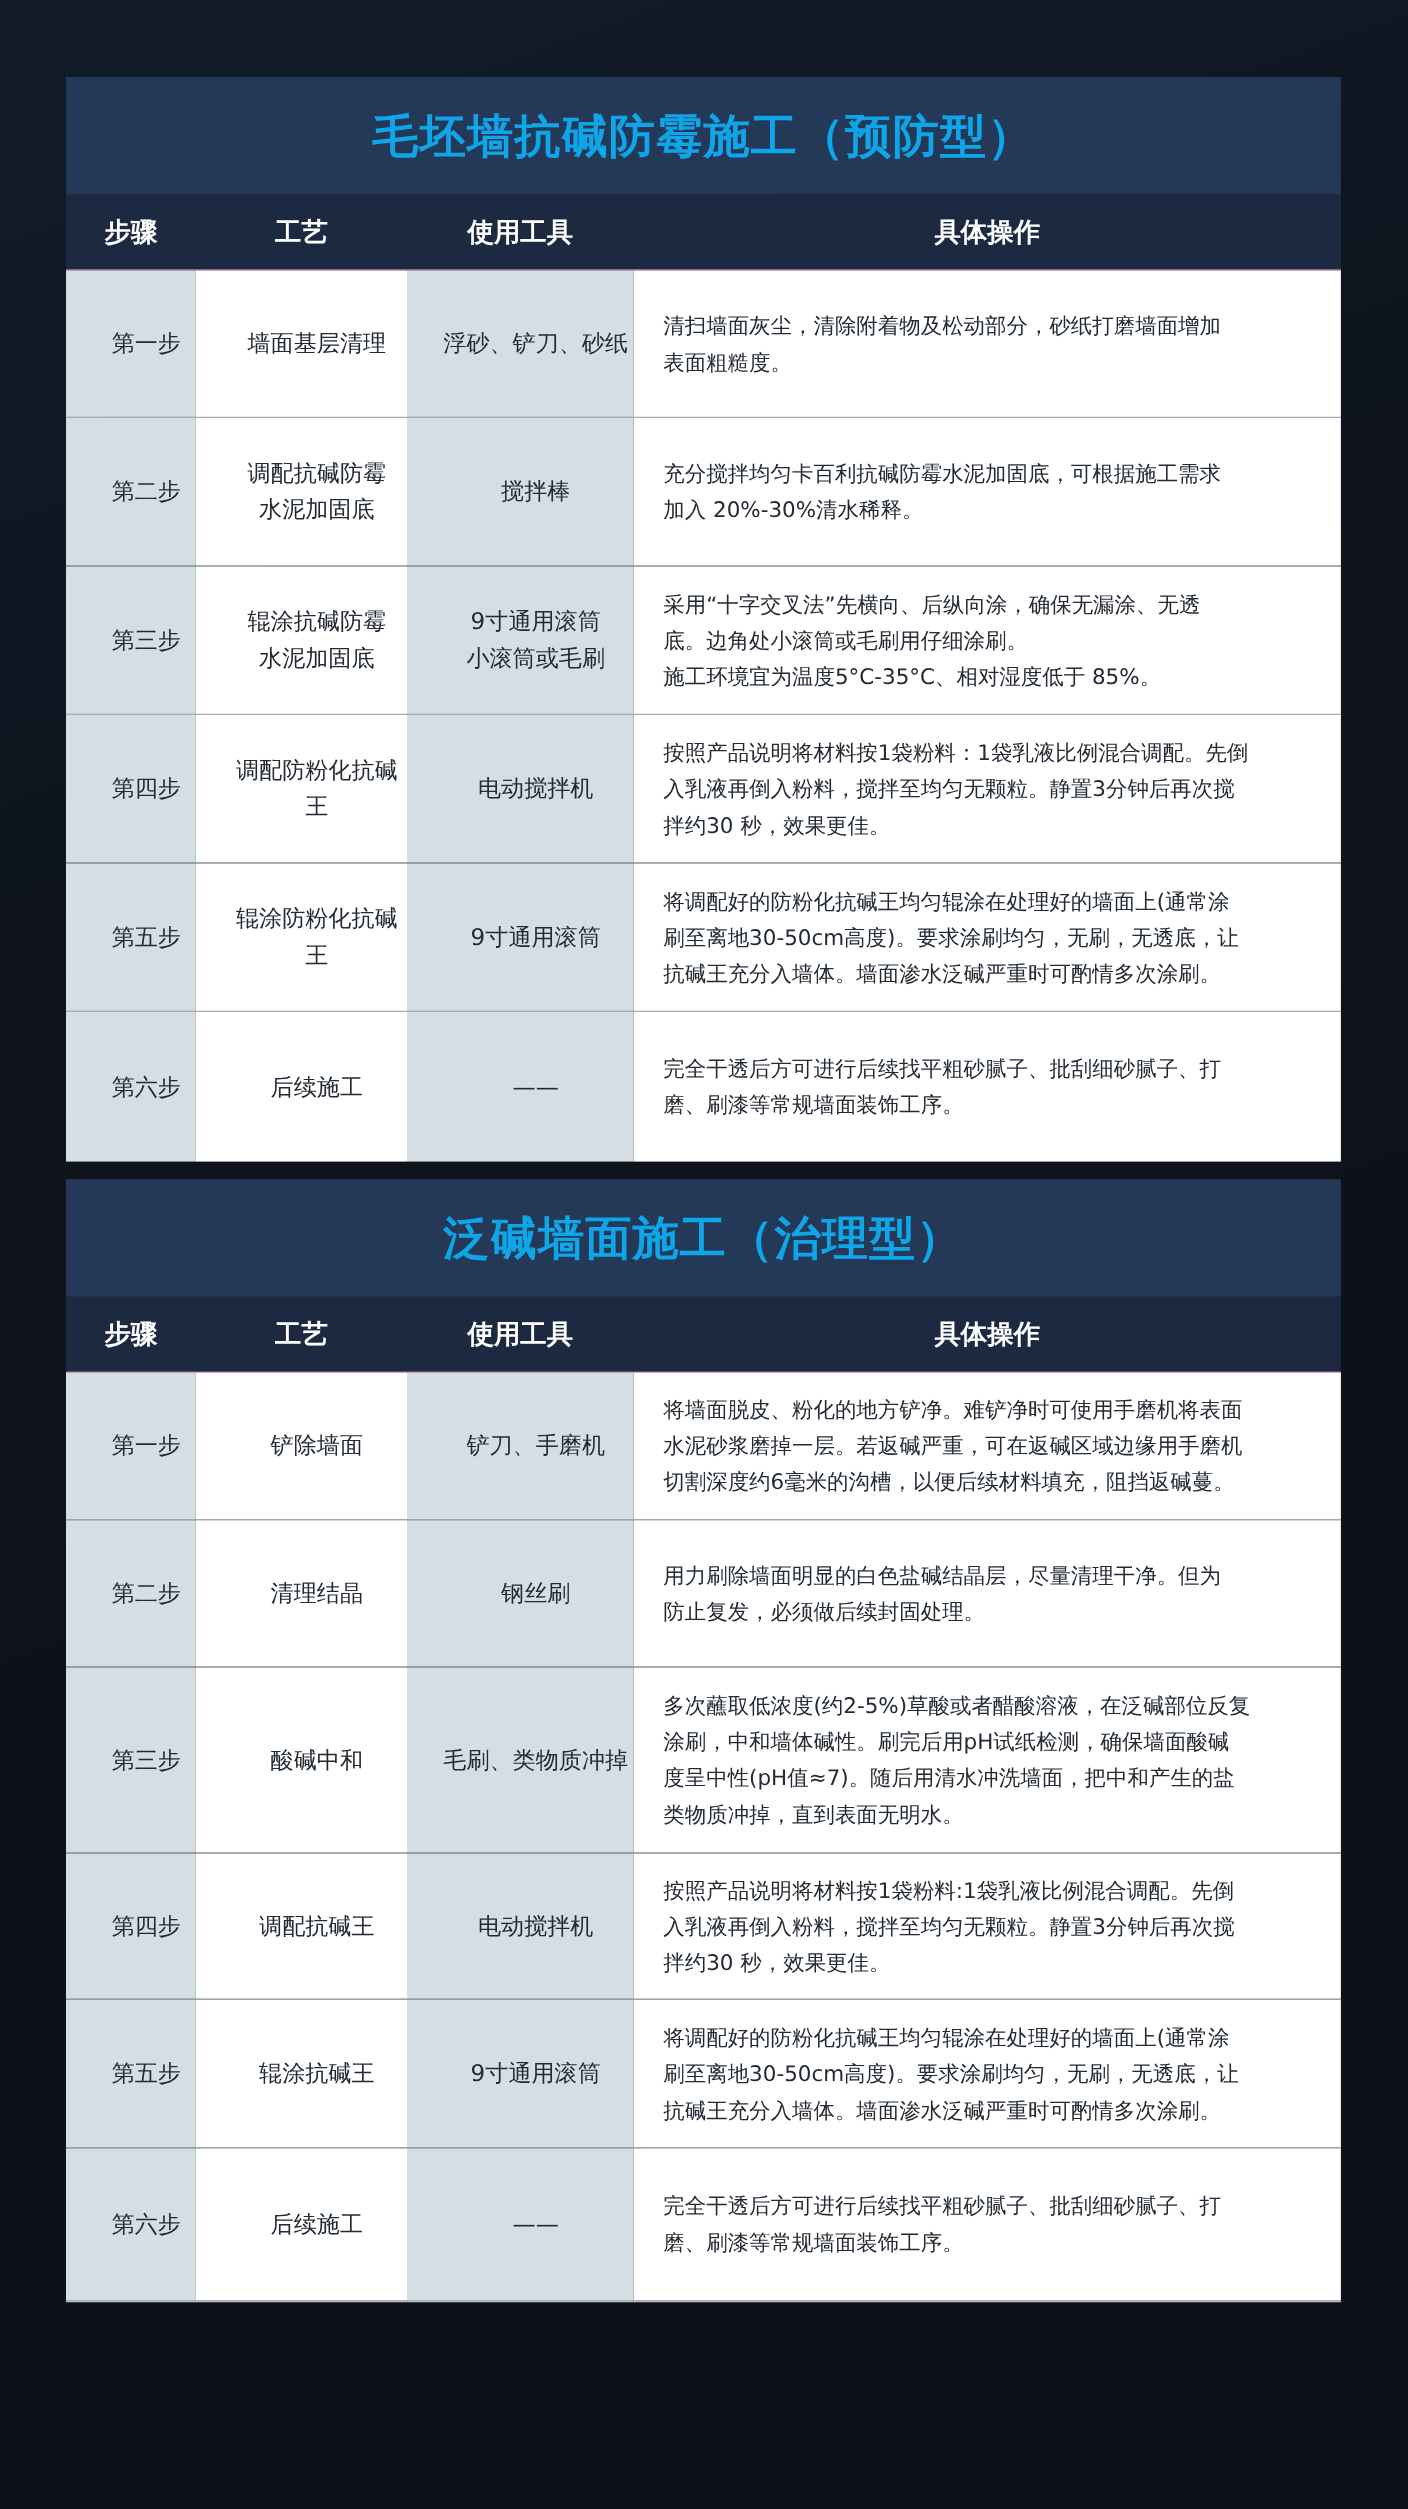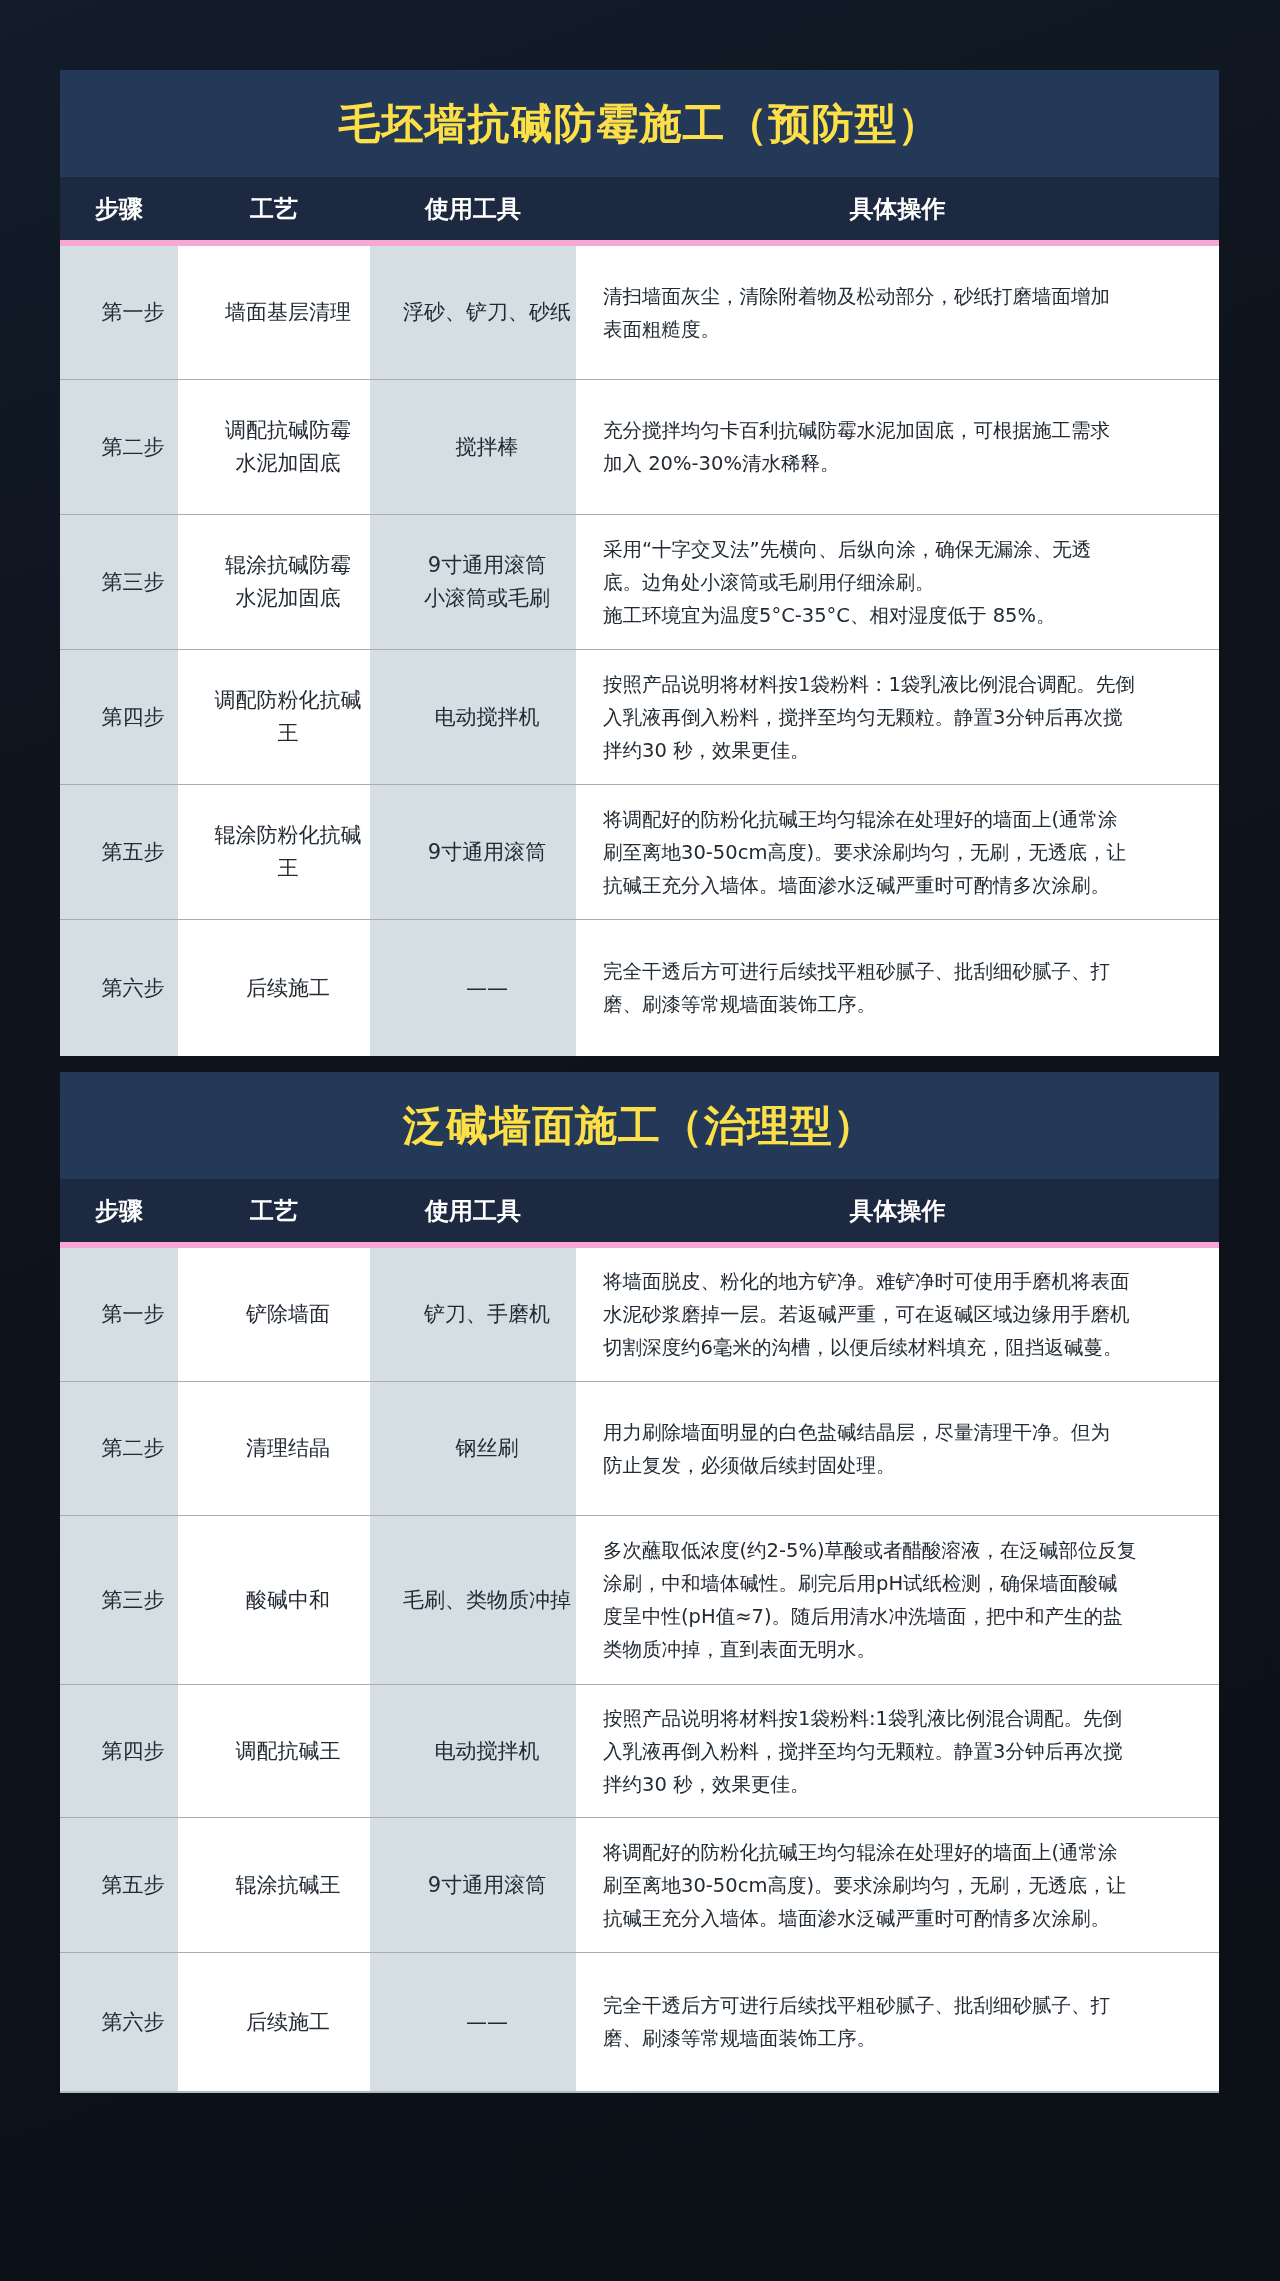--- a/index.html
+++ b/index.html
@@ -17,33 +17,33 @@
     width: 1159px;
   }
   .card.s1 { top: 70px; }
   .card.s2 { top: 1072px; }
   .title-bar {
     height: 107px;
     background: #243858;
     display: flex;
     align-items: center;
     justify-content: center;
-    color: #fde047;
+    color: #0ea5e9;
     font-weight: bold;
     font-size: 42px;
     letter-spacing: 1px;
   }
   .head-row {
     height: 69px;
     background: #1c2940;
     display: flex;
     color: #ffffff;
     font-weight: bold;
     font-size: 24px;
-    border-bottom: 6px solid #f9a8d4;
+    border-bottom: 1px solid #f9a8d4;
     box-sizing: border-box;
   }
   .head-row > div {
     display: flex;
     align-items: center;
     justify-content: center;
   }
   .c1 { width: 118px; flex: none; }
   .c2 { width: 192px; flex: none; }
   .c3 { width: 206px; flex: none; }

